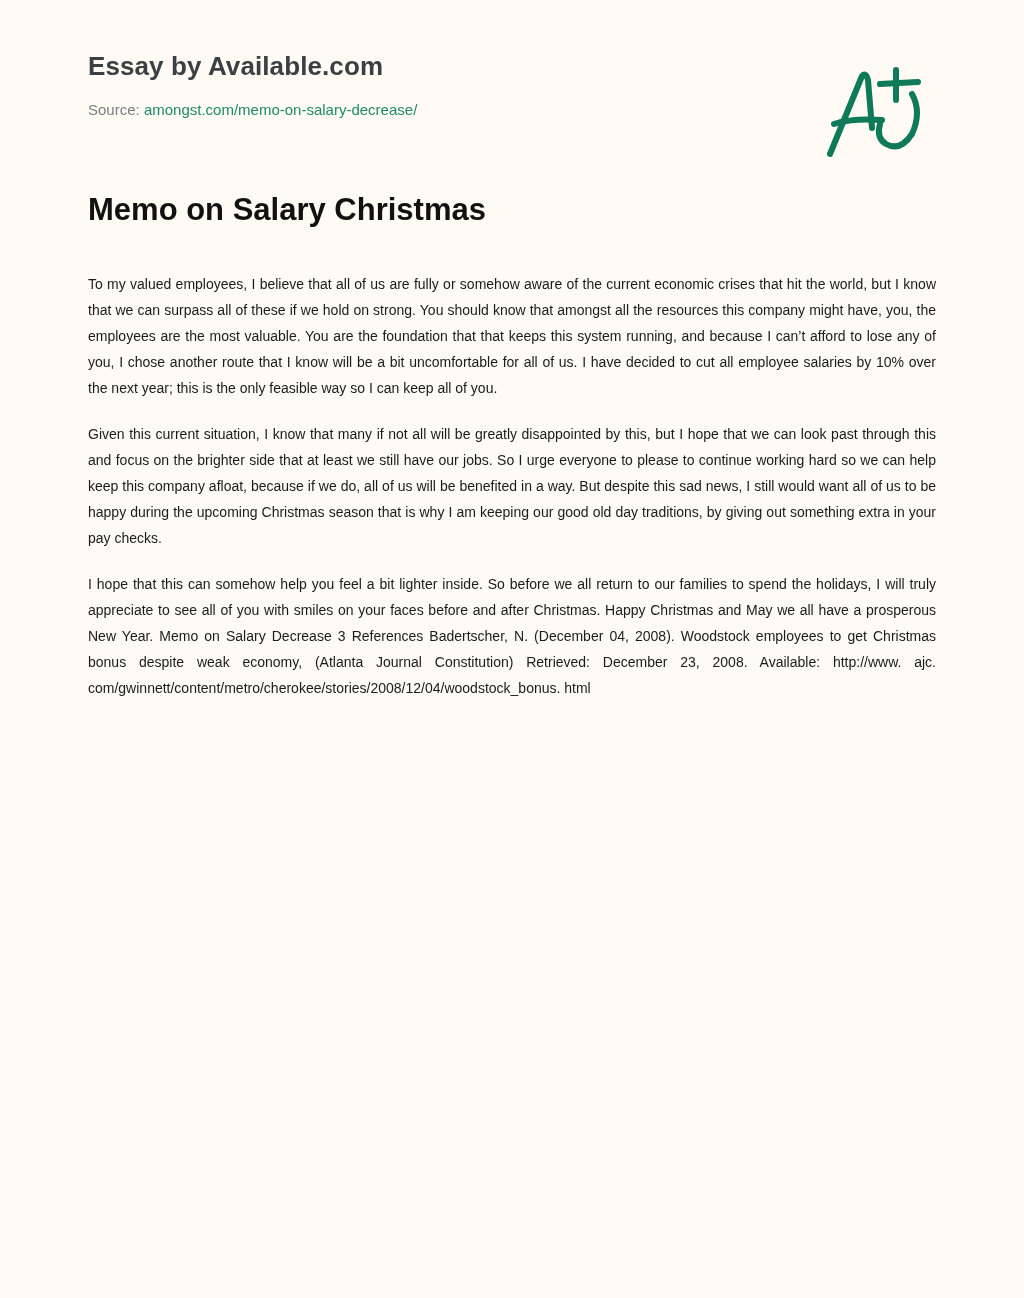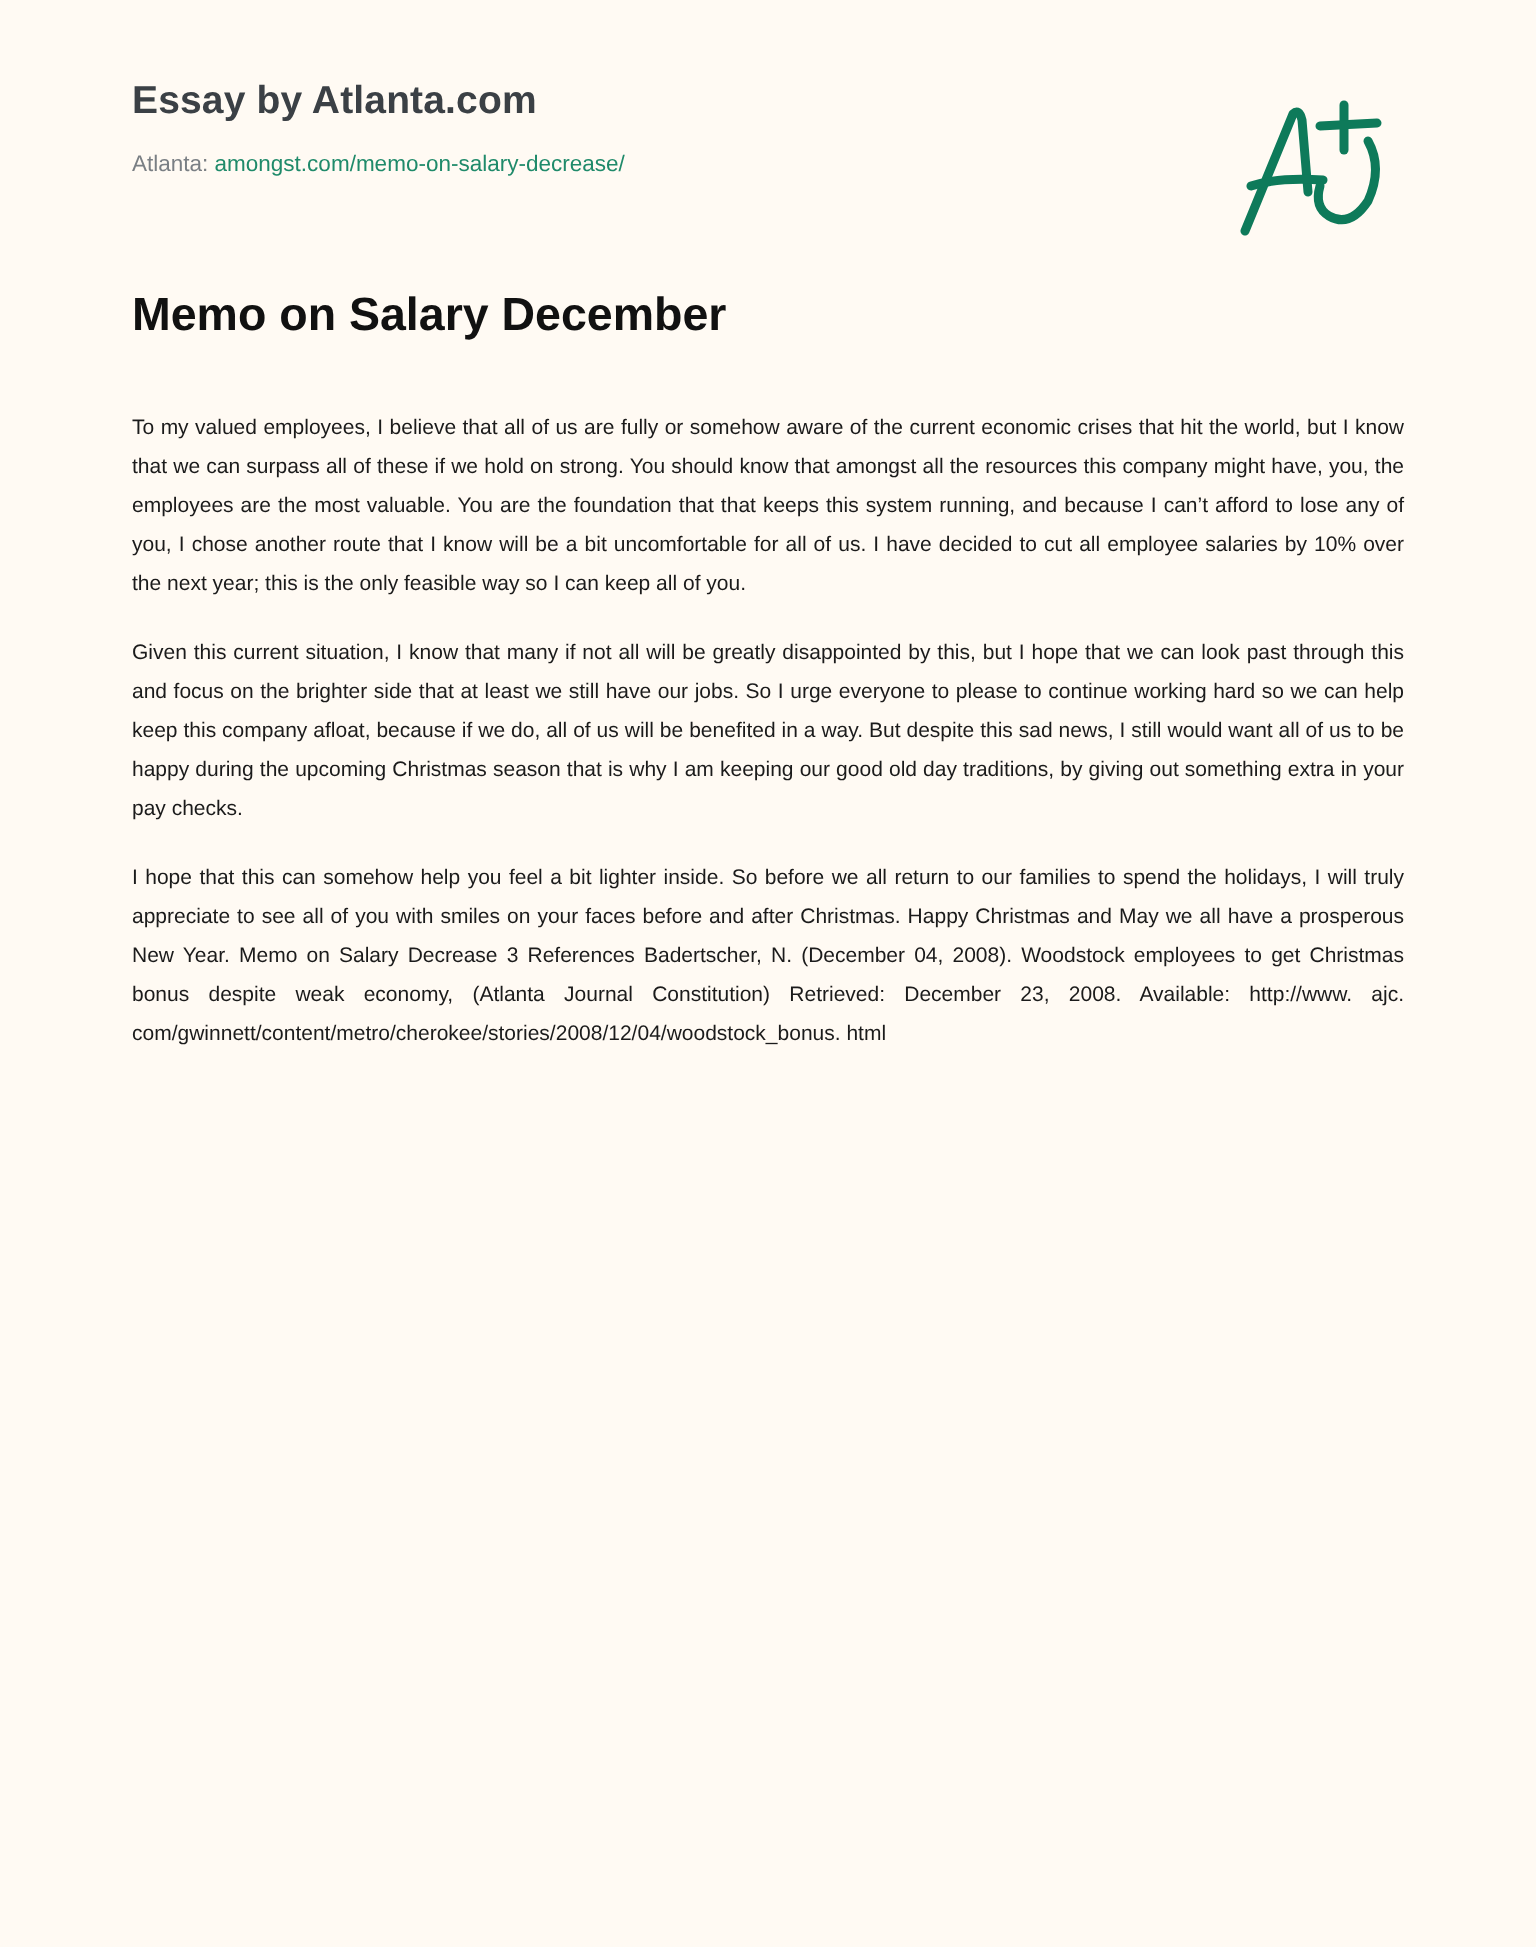--- a/index.html
+++ b/index.html
@@ -67,23 +67,23 @@
       font-size: 14px;
       line-height: 26px;
       text-align: justify;
       color: #1b1b1b;
     }
   </style>
 </head>
 <body>
 
 <div class="header">
-  <h2 class="site-title">Essay by Atlanta.com</h2>
+  <h2 class="site-title">Essay by Available.com</h2>
   <div class="source-line">
-    <span>Atlanta:</span>
+    <span>Source:</span>
     <a class="source-link">amongst.com/memo-on-salary-decrease/</a>
   </div>
 </div>
 
 <div class="logo">
   <svg width="110" height="100" viewBox="0 0 110 100" xmlns="http://www.w3.org/2000/svg">
     <g fill="none" stroke="#0e7a5a" stroke-width="6" stroke-linecap="round" stroke-linejoin="round">
 
       <path d="M8 92 L40 14 Q44 10 46 18 L50 66"></path>
 
@@ -91,19 +91,19 @@
 
       <path d="M74 8 L74 38"></path>
 
       <path d="M58 22 L96 20"></path>
 
       <path d="M90 32 Q100 50 90 72 Q78 90 64 82 Q54 76 58 62"></path>
     </g>
   </svg>
 </div>
 
-<h1 class="doc-title">Memo on Salary December</h1>
+<h1 class="doc-title">Memo on Salary Christmas</h1>
 
 <div class="article">
   <p>To my valued employees, I believe that all of us are fully or somehow aware of the current economic crises that hit the world, but I know that we can surpass all of these if we hold on strong. You should know that amongst all the resources this company might have, you, the employees are the most valuable. You are the foundation that that keeps this system running, and because I can’t afford to lose any of you, I chose another route that I know will be a bit uncomfortable for all of us. I have decided to cut all employee salaries by 10% over the next year; this is the only feasible way so I can keep all of you.</p>
   <p>Given this current situation, I know that many if not all will be greatly disappointed by this, but I hope that we can look past through this and focus on the brighter side that at least we still have our jobs. So I urge everyone to please to continue working hard so we can help keep this company afloat, because if we do, all of us will be benefited in a way. But despite this sad news, I still would want all of us to be happy during the upcoming Christmas season that is why I am keeping our good old day traditions, by giving out something extra in your pay checks.</p>
   <p>I hope that this can somehow help you feel a bit lighter inside. So before we all return to our families to spend the holidays, I will truly appreciate to see all of you with smiles on your faces before and after Christmas. Happy Christmas and May we all have a prosperous New Year. Memo on Salary Decrease 3 References Badertscher, N. (December 04, 2008). Woodstock employees to get Christmas bonus despite weak economy, (Atlanta Journal Constitution) Retrieved: December 23, 2008. Available: http://www. ajc. com/gwinnett/content/metro/cherokee/stories/2008/12/04/woodstock_bonus. html</p>
 </div>
 
 </body></html>

